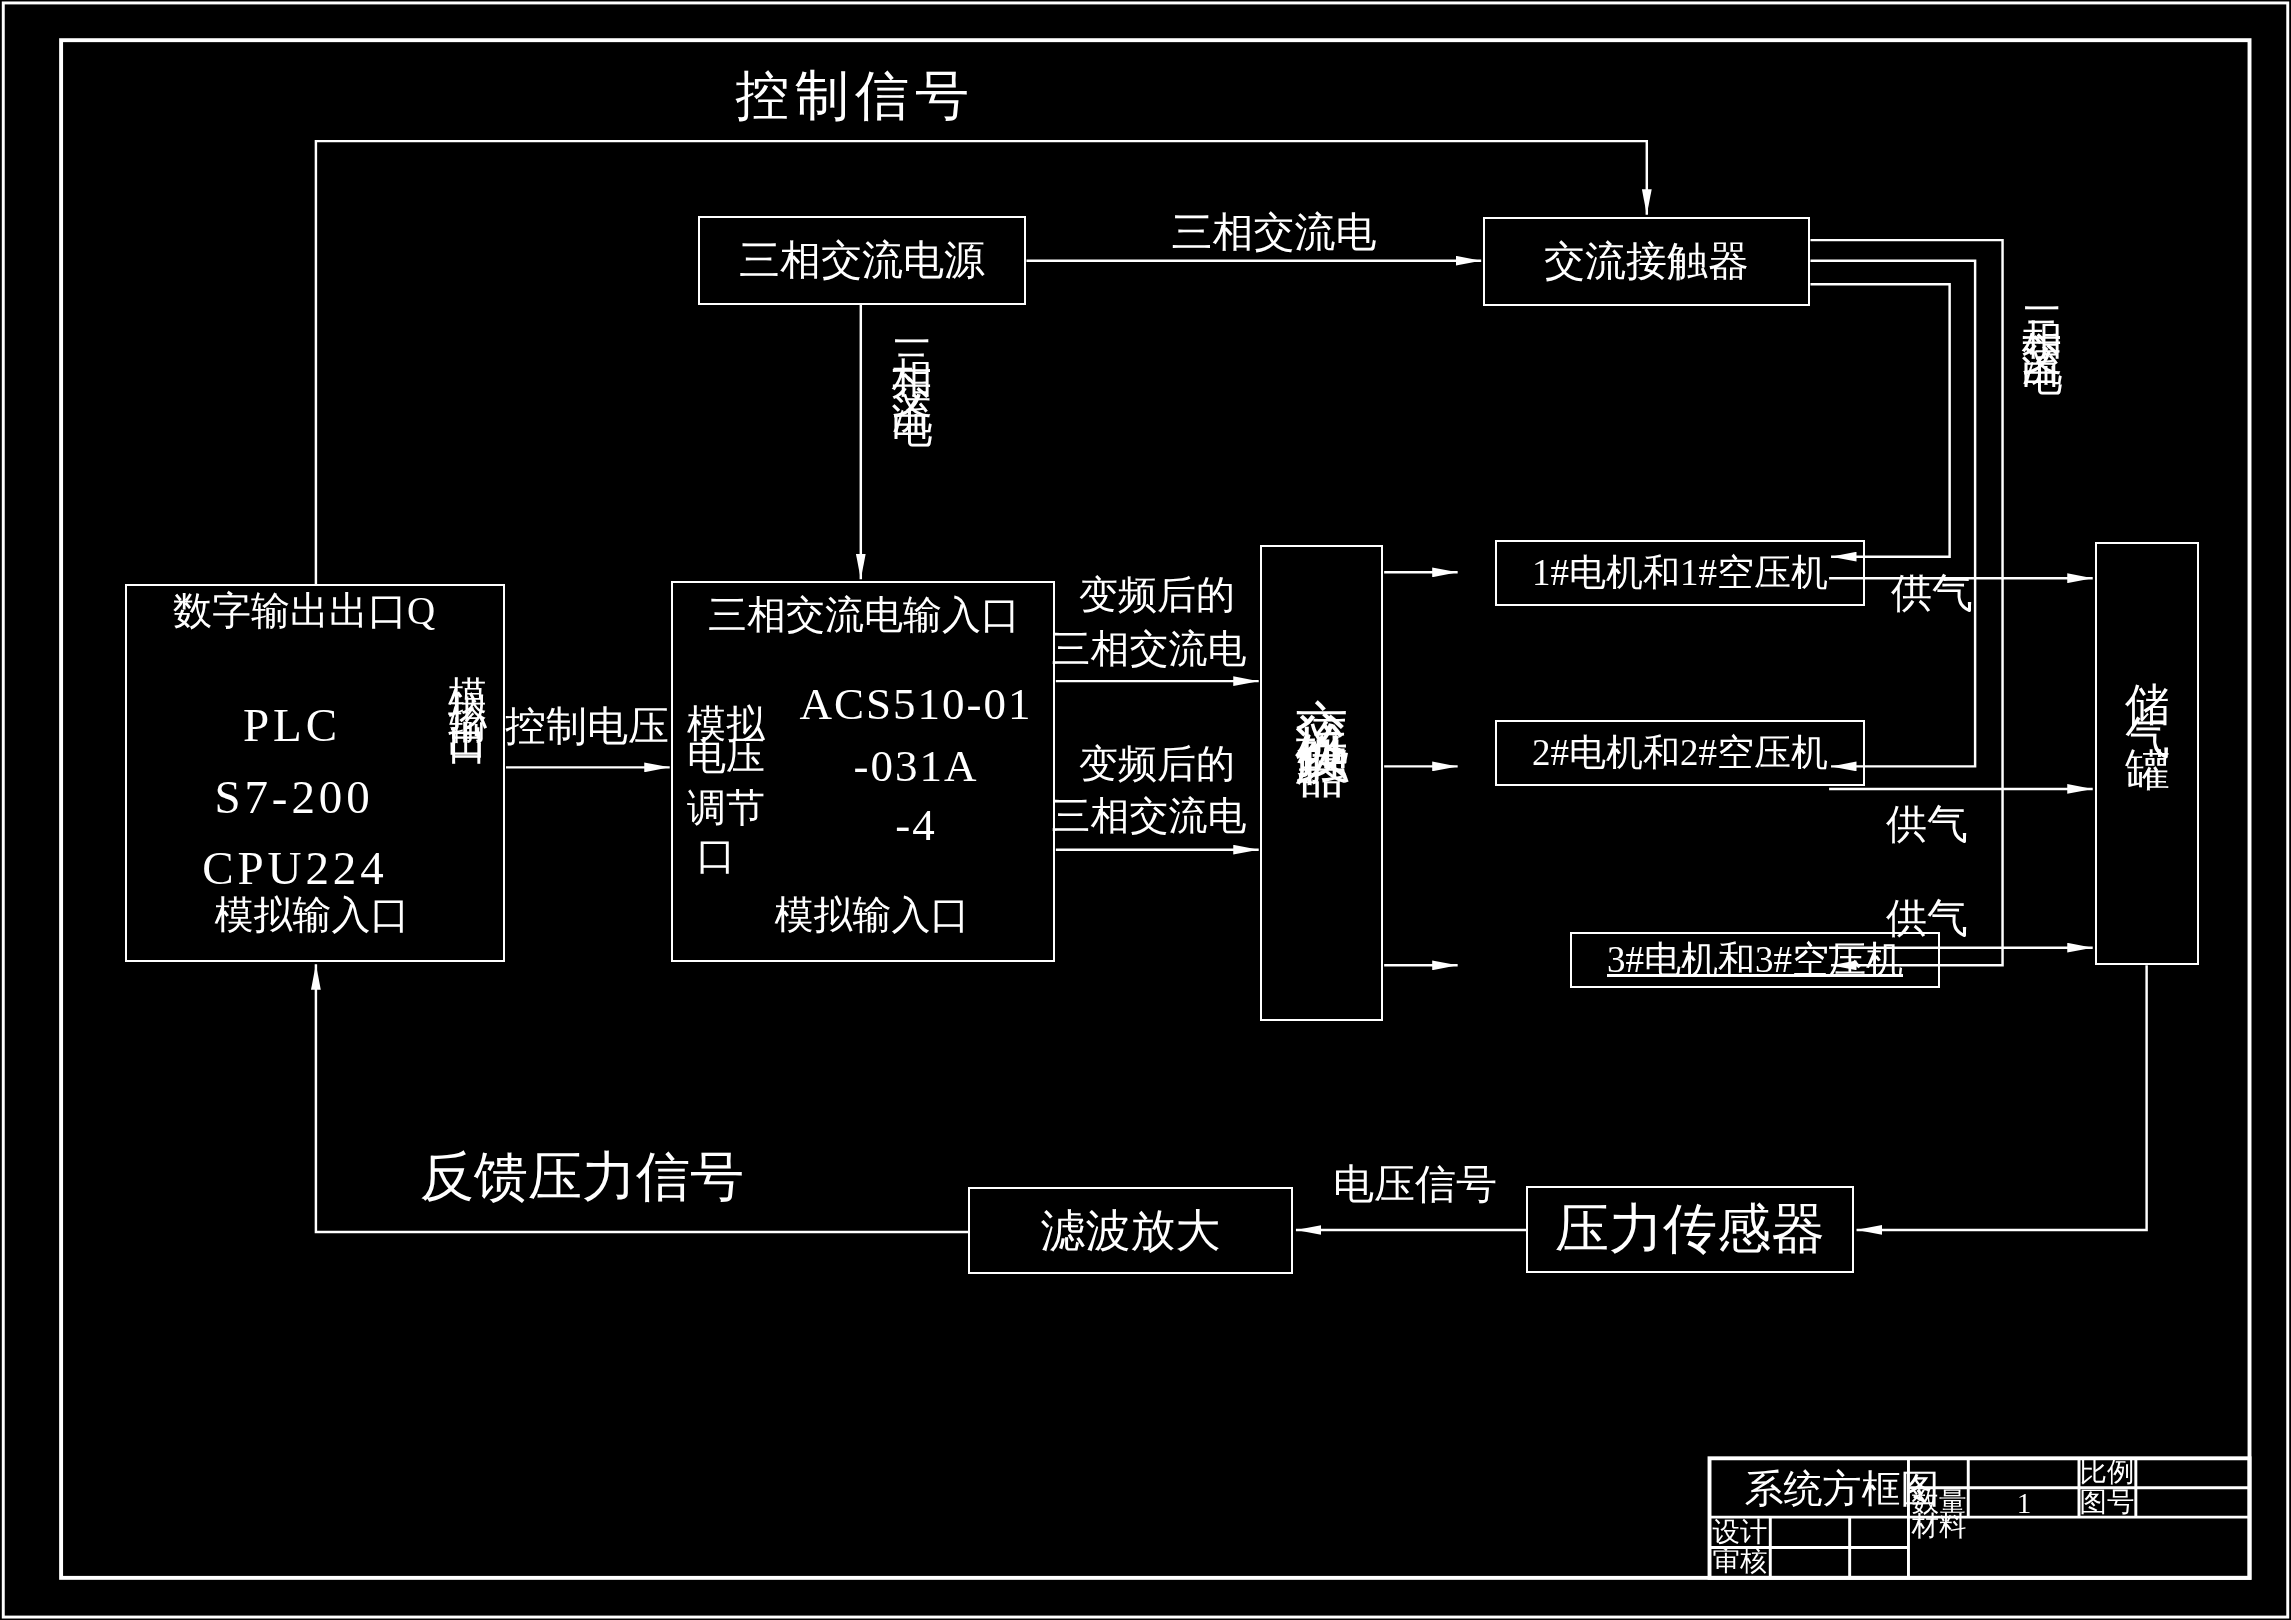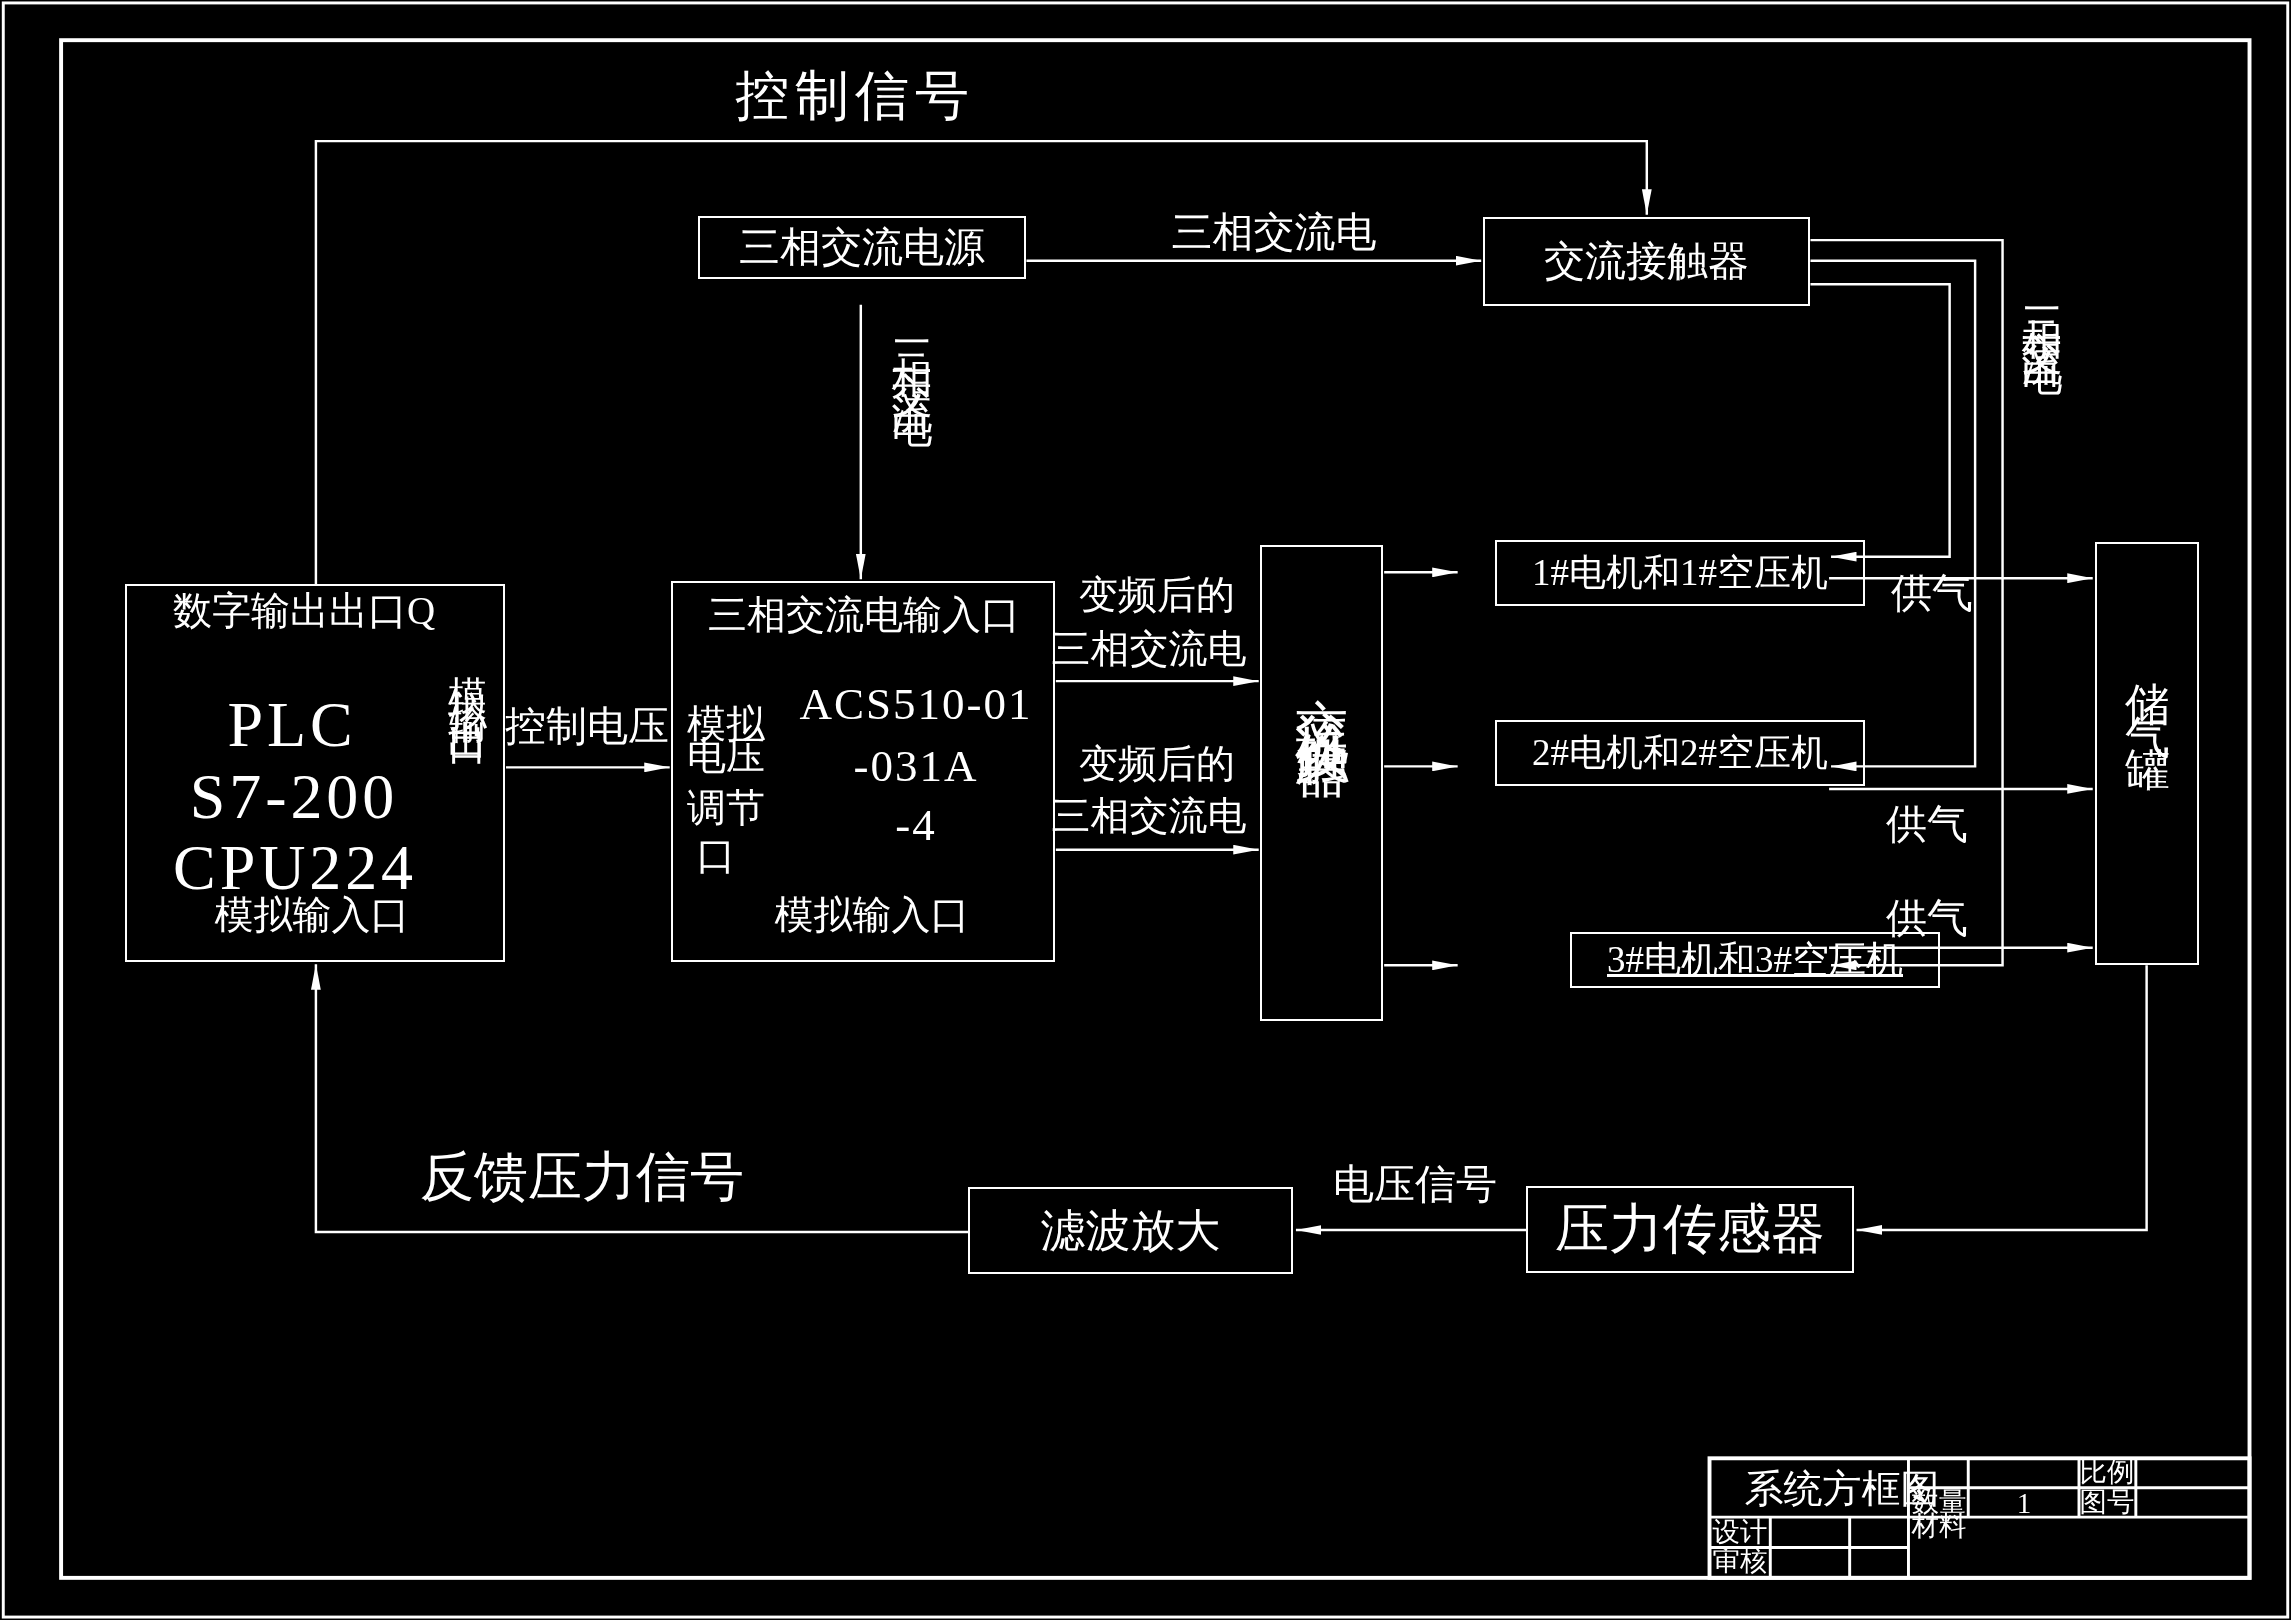--- a/index.html
+++ b/index.html
@@ -4,21 +4,21 @@
 <style>
   html,body{margin:0;padding:0;background:#000;}
   #page{position:relative;width:2292px;height:1620px;background:#000;overflow:hidden;
         font-family:"Liberation Serif", serif;color:#fff;}
   #wires{position:absolute;left:0;top:0;width:2292px;height:1620px;}
   .box{position:absolute;border:2.9px solid #fff;box-sizing:border-box;
        display:flex;align-items:center;justify-content:center;background:transparent;}
   .lbl{position:absolute;transform:translate(-50%,-50%);white-space:nowrap;line-height:1;}
   .vlbl{position:absolute;transform:translateX(-50%);writing-mode:vertical-rl;
         text-orientation:upright;line-height:1;white-space:nowrap;}
-  .fs48{font-size:64px;} .fs46{font-size:45px;} .fs44{font-size:54px;}
+  .fs48{font-size:47px;} .fs46{font-size:45px;} .fs44{font-size:54px;}
   .fs42{font-size:41px;} .fs40{font-size:39px;} .fs38{font-size:37px;margin-left:36px;}
   .fs30{font-size:29px;}
   .ls4{letter-spacing:3.9px;} .ls6{letter-spacing:5.9px;}
   .tb{font-size:27.4px;}
 </style>
 </head>
 <body>
 
 <div id="page">
 
@@ -60,21 +60,21 @@
       <path stroke-width="3" d="M1744,1579 L1947,1579"></path>
       <path stroke-width="3" d="M1947,1488 L1947,1610"></path>
       <path stroke-width="3" d="M2008,1488 L2008,1548"></path>
       <path stroke-width="3" d="M2121,1488 L2121,1548"></path>
       <path stroke-width="3" d="M2179,1488 L2179,1548"></path>
       <path stroke-width="3" d="M1806,1548 L1806,1610"></path>
       <path stroke-width="3" d="M1887,1548 L1887,1610"></path>
     </g>
   </svg>
 
-  <div class="box fs42" style="left:698px;top:216px;width:328px;height:63px;">
+  <div class="box fs42" style="left:698px;top:216px;width:328px;height:89px;">
     <span>三相交流电源</span>
   </div>
 
   <div class="box fs42" style="left:1483px;top:217px;width:327px;height:89px;">
     <span>交流接触器</span>
   </div>
 
   <div class="box" style="left:125px;top:584px;width:380px;height:378px;"></div>
 
   <div class="box" style="left:671px;top:581px;width:384px;height:381px;"></div>

